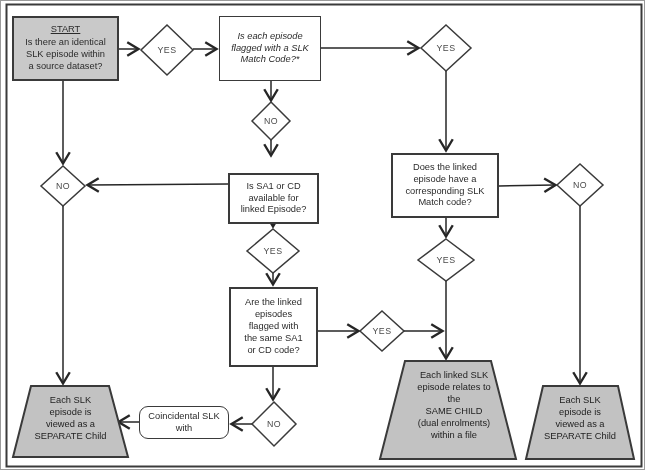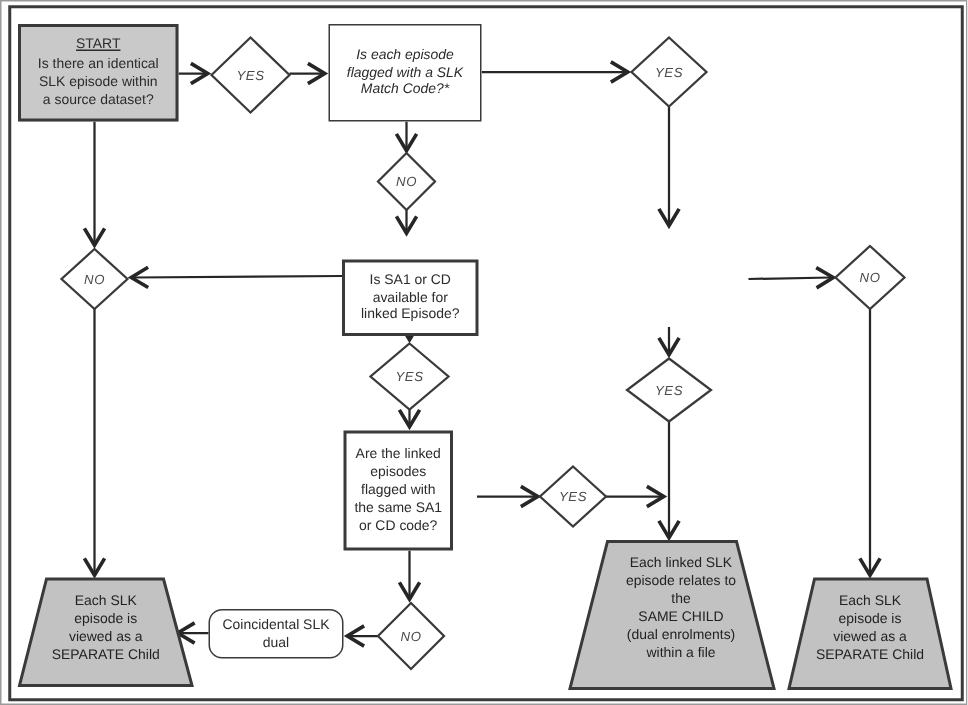--- a/index.html
+++ b/index.html
@@ -13,21 +13,21 @@
     position:absolute;display:flex;flex-direction:column;align-items:center;justify-content:center;
     text-align:center;font-size:9.3px;line-height:1.28;white-space:pre-line;box-sizing:border-box;
   }
   .rectq{background:#ffffff;border:2px solid #3a3a3a;}
   .thinb{border-width:1.5px;}
   .startbox{background:#c9c9c9;border:2px solid #3a3a3a;}
   .rounded{background:#ffffff;border:1.5px solid #3a3a3a;border-radius:9px;}
   .startTitle{text-decoration:underline;margin-bottom:1px;}
   .dlabel{
     position:absolute;transform:translate(-50%,-50%);font-size:8.8px;color:#4a4a4a;
-    letter-spacing:.4px;white-space:nowrap;font-style:italic;
+    letter-spacing:.4px;white-space:nowrap;
   }
   .traplabel{
     position:absolute;text-align:center;font-size:9.3px;line-height:1.3;white-space:pre-line;color:#222;
   }
 </style>
 </head>
 <body>
 
 <div id="stage">
 
@@ -94,32 +94,38 @@
 flagged with a SLK
 Match Code?*</div>
   </div>
 
   <div class="node rectq" style="left:227px;top:172px;width:91px;height:51px;">
     <div>Is SA1 or CD
 available for
 linked Episode?</div>
   </div>
 
-  <div class="node rectq" style="left:228px;top:286px;width:73px;height:80px;">
+  <div class="node rectq" style="left:228px;top:286px;width:89px;height:80px;">
     <div>Are the linked
 episodes
 flagged with
 the same SA1
 or CD code?</div>
   </div>
 
+  <div class="node rectq" style="left:390px;top:152px;width:108px;height:65px;">
+    <div>Does the linked
+episode have a
+corresponding SLK
+Match code?</div>
+  </div>
 
   <div class="node rounded" style="left:138px;top:405px;width:90px;height:33px;">
     <div>Coincidental SLK
-dual</div>
+with</div>
   </div>
 
   <div class="dlabel" style="left:166px;top:49px;">YES</div>
   <div class="dlabel" style="left:445px;top:47px;">YES</div>
   <div class="dlabel" style="left:270px;top:120px;">NO</div>
   <div class="dlabel" style="left:62px;top:185px;">NO</div>
   <div class="dlabel" style="left:272px;top:250px;">YES</div>
   <div class="dlabel" style="left:381px;top:330px;">YES</div>
   <div class="dlabel" style="left:445px;top:259px;">YES</div>
   <div class="dlabel" style="left:579px;top:184px;">NO</div>

